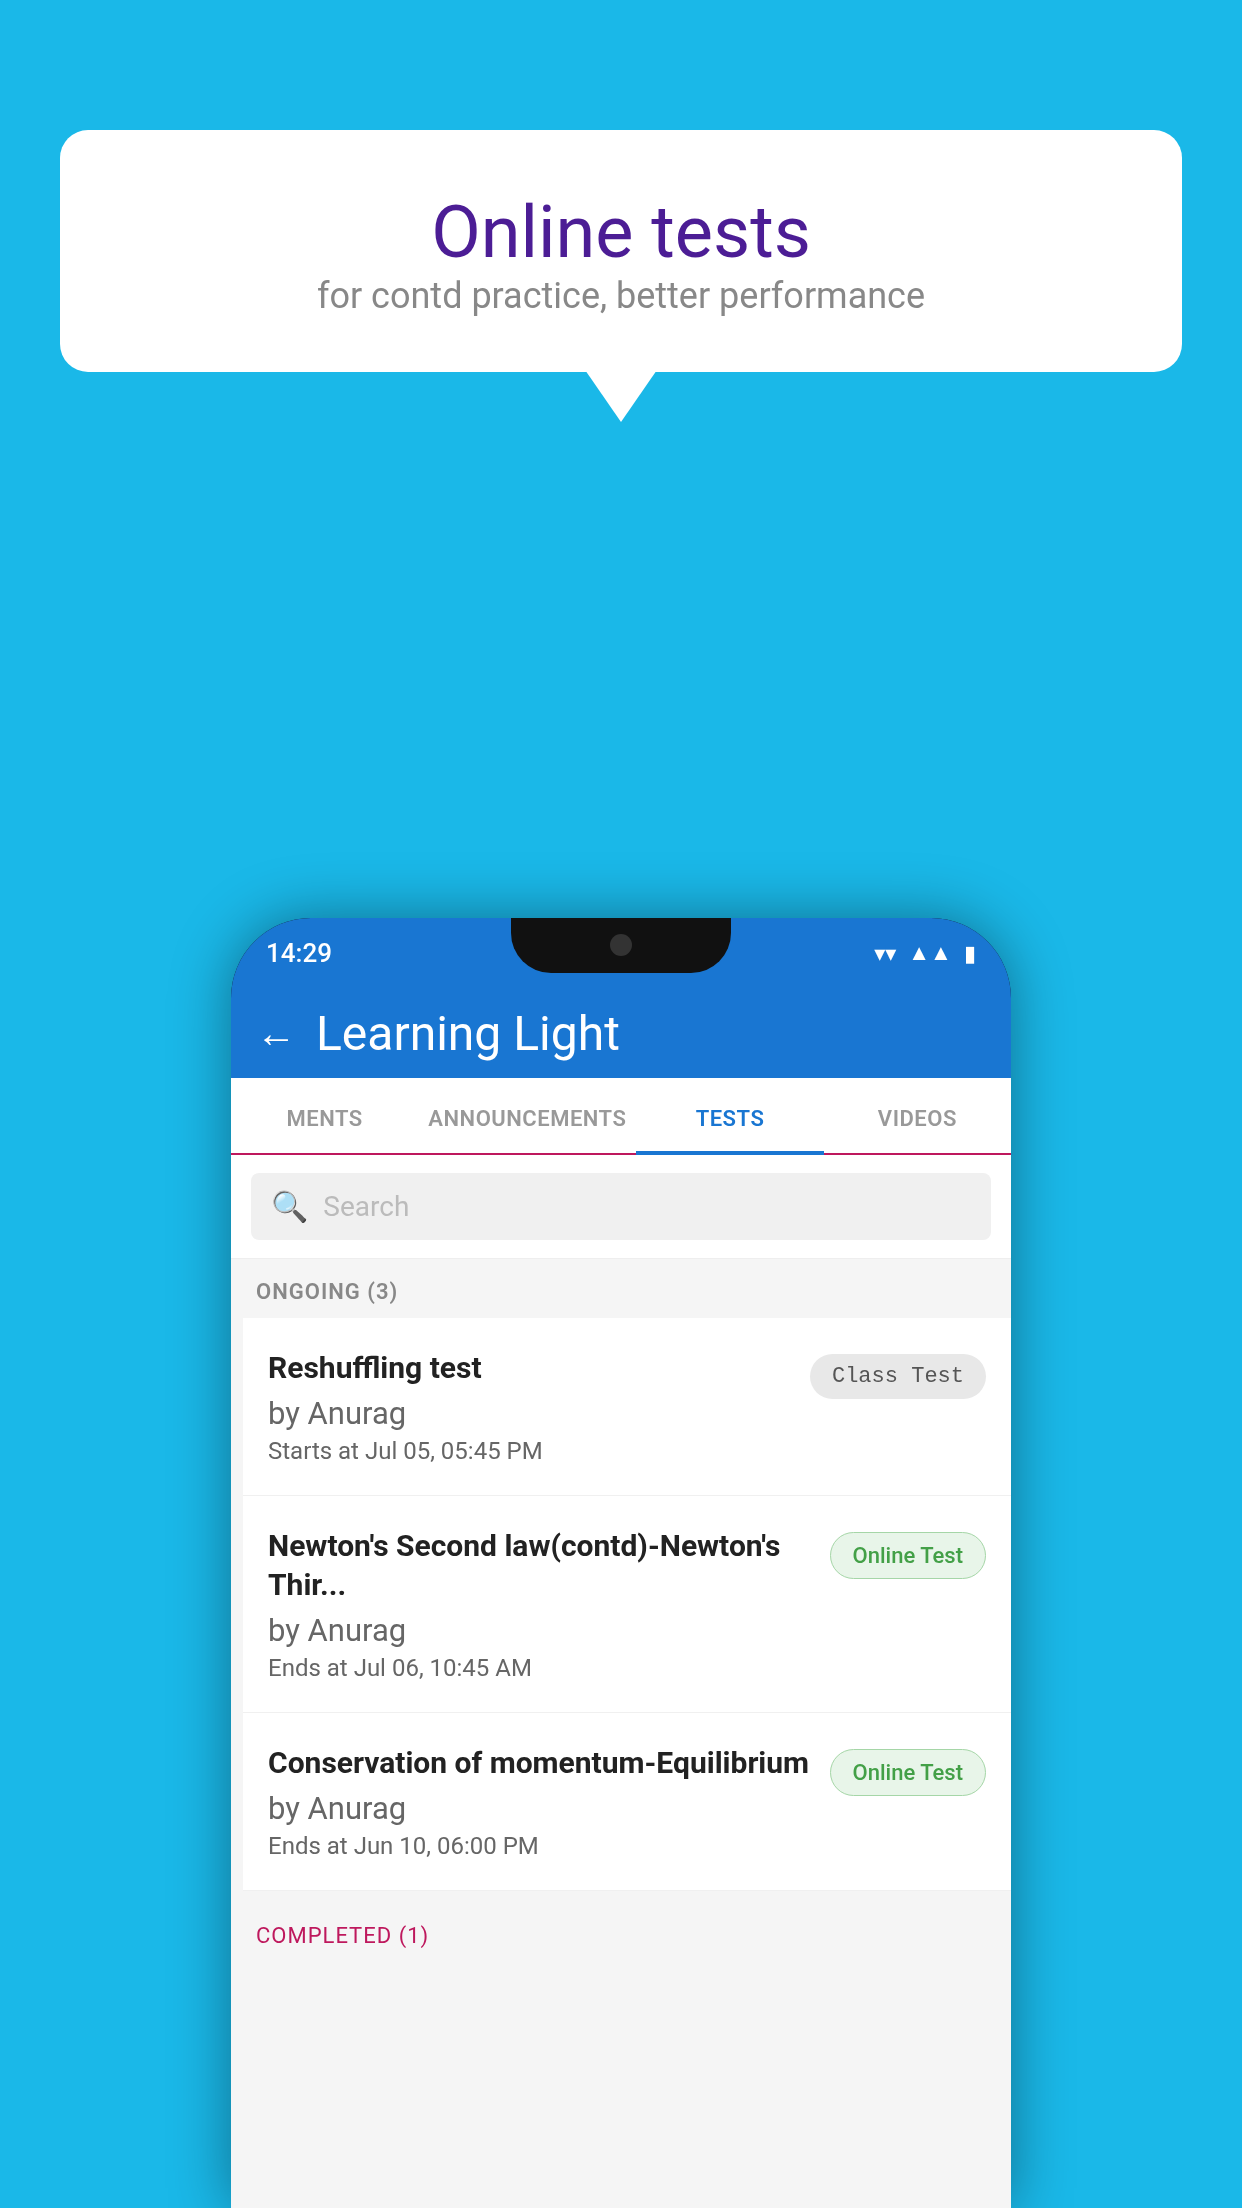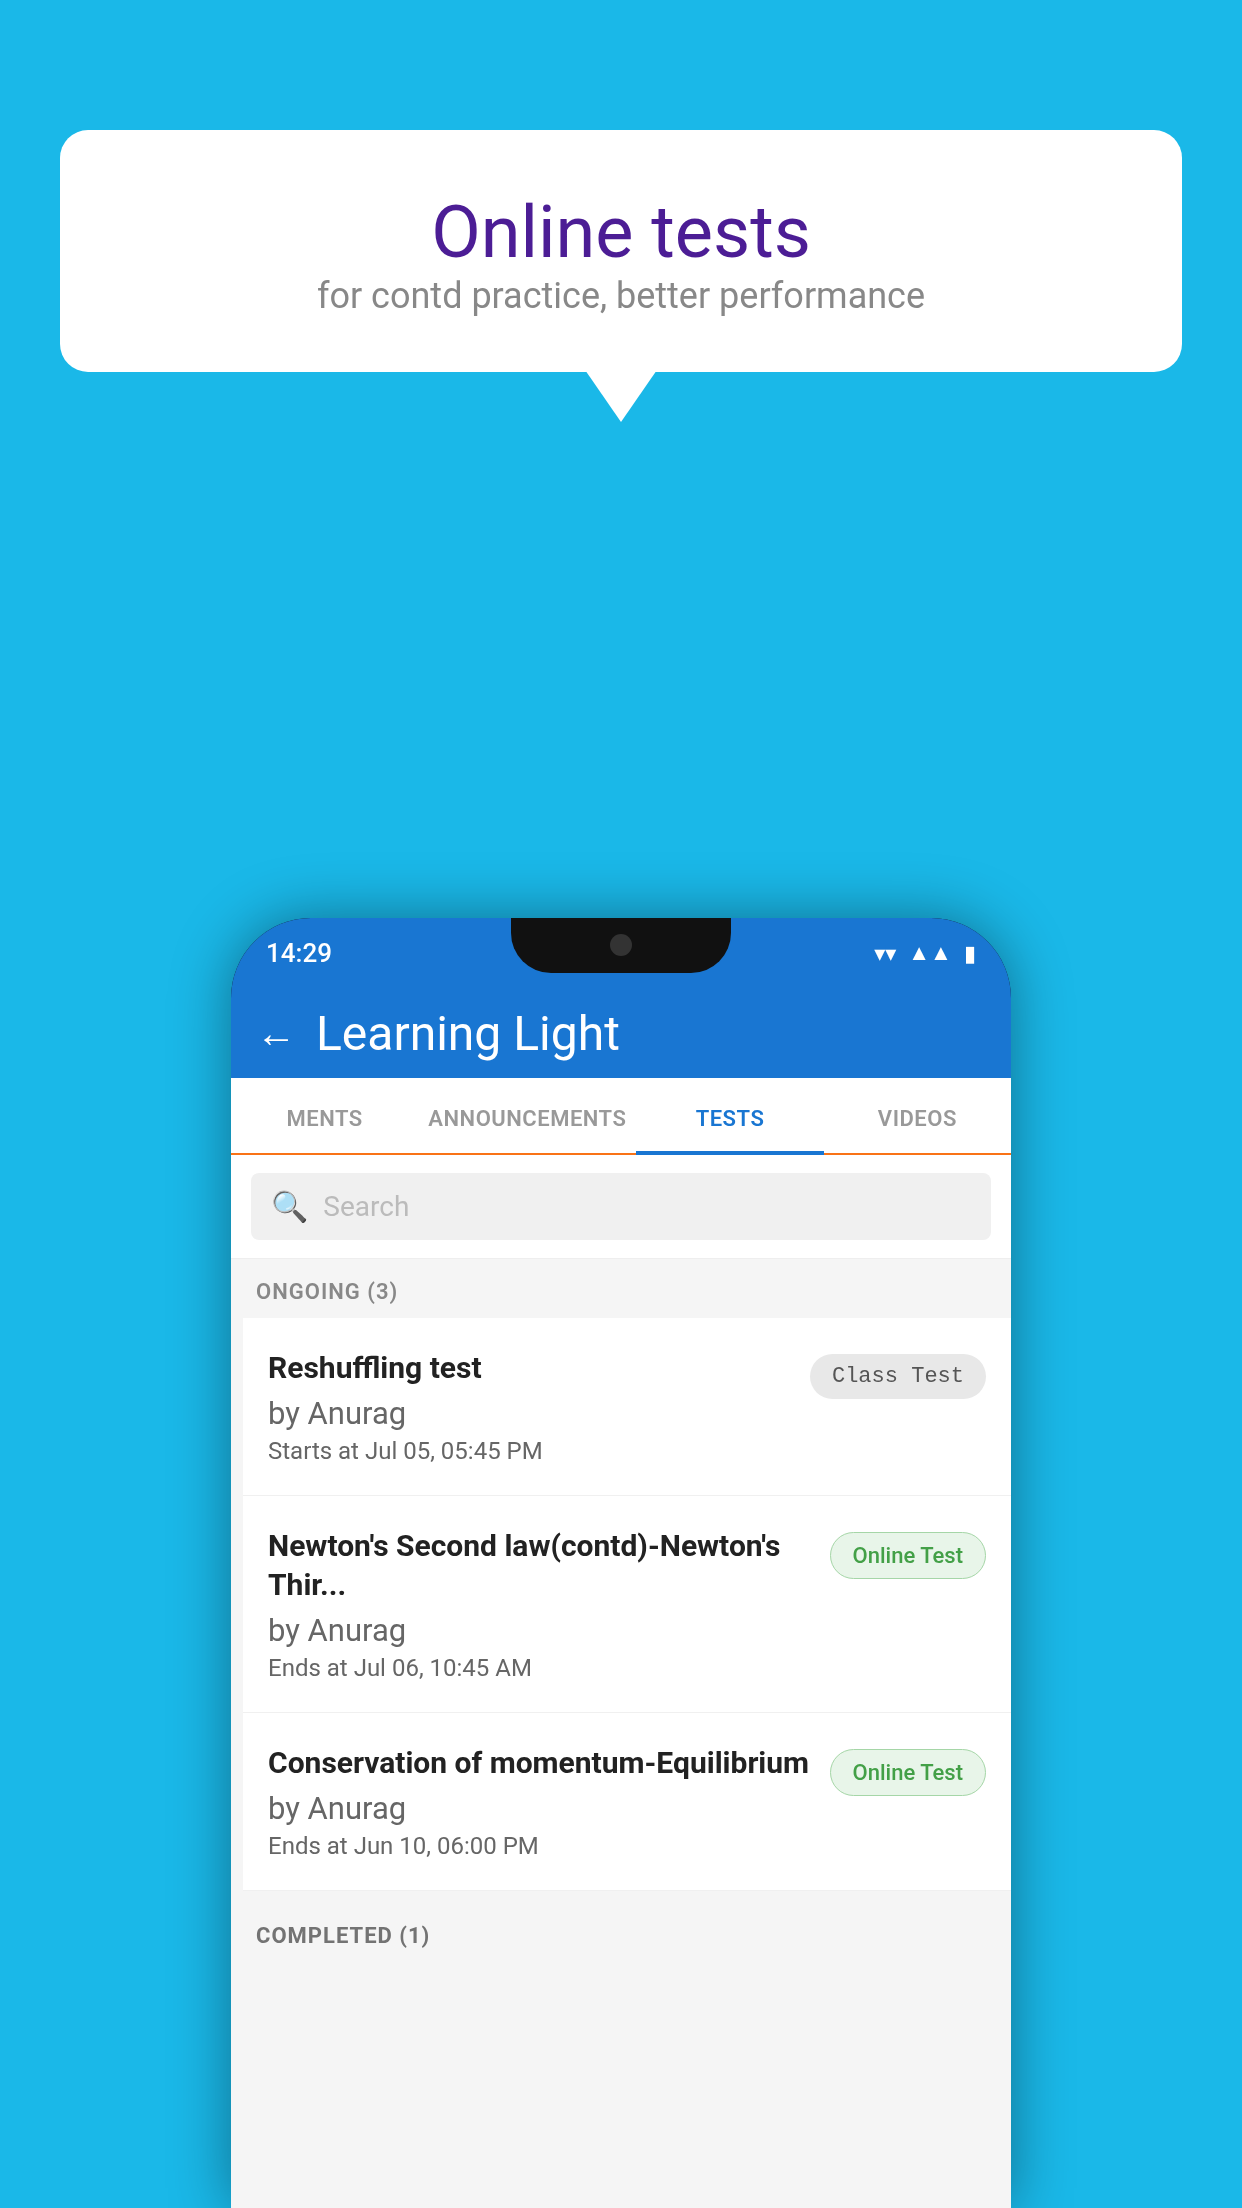--- a/index.html
+++ b/index.html
@@ -138,21 +138,21 @@
     .app-title {
       color: white;
       font-size: 48px;
       font-weight: 400;
     }
 
     
     .tabs-bar {
       background: white;
       display: flex;
-      border-bottom: 2px solid #f97316;
+      border-bottom: 2px solid #be185d;
     }
 
     .tab-item {
       flex: 1;
       text-align: center;
       padding: 28px 10px 22px;
       font-size: 22px;
       font-weight: 600;
       color: #999;
       letter-spacing: 0.5px;
@@ -273,22 +273,22 @@
 
     .badge-online {
       background: #e8f5e9;
       color: #43a047;
       border: 1.5px solid #a5d6a7;
     }
 
     .completed-header {
       padding: 20px 25px 14px;
       font-size: 22px;
-      font-weight: 700;
-      color: #737373;
+      font-weight: 400;
+      color: #be185d;
       letter-spacing: 1px;
       background: #f5f5f5;
       margin-top: 12px;
     }
   </style>
 </head>
 <body>
 
 <div class="speech-bubble-container">
   <div class="speech-bubble">

